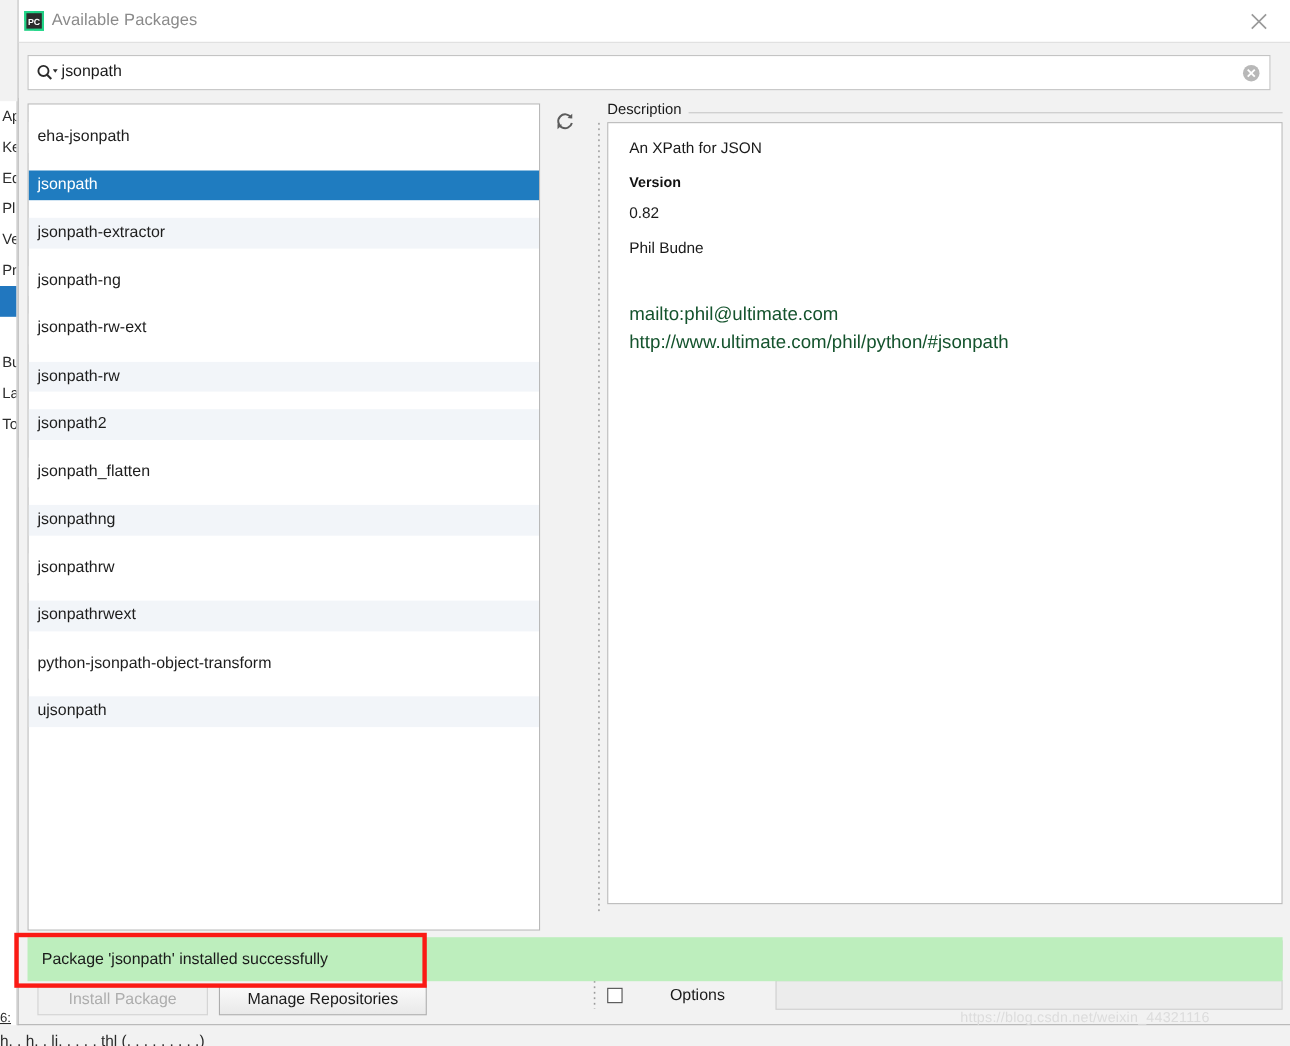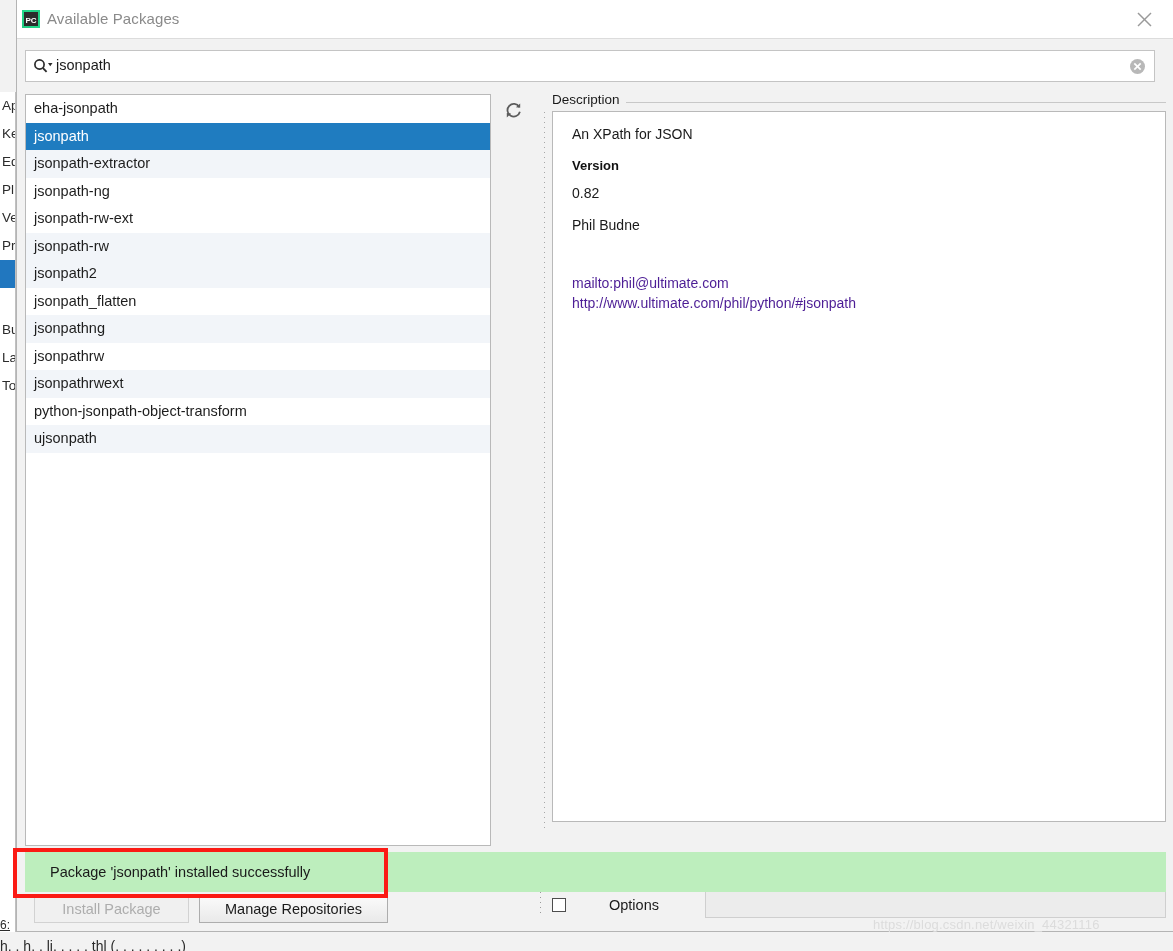--- a/index.html
+++ b/index.html
@@ -103,20 +103,21 @@
     border: 1px solid #b9b9b9;
     overflow: hidden;
   }
   .pkg-row {
     height: 27.5px; line-height: 27.5px;
     padding-left: 8px;
     font-size: 14.5px;
     color: #1d1d1d;
     white-space: nowrap;
     background: #ffffff;
+    margin-top: 16px;
   }
   .pkg-row.alt { background: #f2f5f9; }
   .pkg-row.sel { background: #1f7cc0; color: #ffffff; }
 
   .refresh-col {
     position: absolute; left: 467px; top: 5px; width: 42px; height: 752px;
     background: #f2f2f2;
   }
   .refresh-btn {
     position: absolute; left: 7px; top: 3px; width: 28px; height: 26px;
@@ -146,21 +147,21 @@
     position: absolute; left: 72px; top: 13px; right: 0; height: 1px; background: #c8c8c8;
   }
   .desc-body {
     position: absolute; left: 0; top: 22px; width: 614px; height: 711px;
     background: #ffffff; border: 1px solid #b9b9b9;
     padding: 14px 19px;
     overflow: hidden;
   }
   .desc-line { font-size: 14px; color: #1a1a1a; margin: 0 0 15px 0; line-height: 1.2; }
   .desc-head { font-size: 13px; font-weight: bold; color: #111; margin: 8px 0 12px 0; }
-  .desc-link { font-size: 14px; color: #4c1d95; line-height: 1.42; }
+  .desc-link { font-size: 17px; color: #14532d; line-height: 1.42; }
   .desc-gap { height: 26px; }
 
   
   .opt-area { position: absolute; left: 527px; top: 766px; width: 614px; height: 62px; }
   .opt-row { position: absolute; left: 0; width: 614px; height: 28px; display: flex; align-items: center; }
   .opt-row.r1 { top: 0px; }
   .opt-row.r2 { top: 36px; }
   .cbx {
     width: 14px; height: 14px; border: 1px solid #4d4d4d; background: #ffffff;
     flex: none; margin-right: 7px;
@@ -177,21 +178,21 @@
     background-image: radial-gradient(circle, #9a9a9a 0.8px, transparent 1px);
     background-size: 3px 5px;
   }
 
   
   .statusbar {
     position: absolute; left: 8px; top: 852px; width: 1141px; height: 40px;
     background: #bdeebd;
     display: flex; align-items: center; padding-left: 13px;
   }
-  .statusbar .msg { font-size: 14.5px; color: #1a1a1a; margin-left: 12px; }
+  .statusbar .msg { font-size: 14.5px; color: #1a1a1a; }
 
   
   .btn-row { position: absolute; left: 8px; top: 895px; height: 32px; }
   .btn {
     position: absolute; top: 0;
     height: 28px;
     border: 1px solid #adadad;
     background: linear-gradient(#fbfbfb, #e9e9e9);
     font-size: 14.5px; color: #1a1a1a;
     display: flex; align-items: center; justify-content: center;

